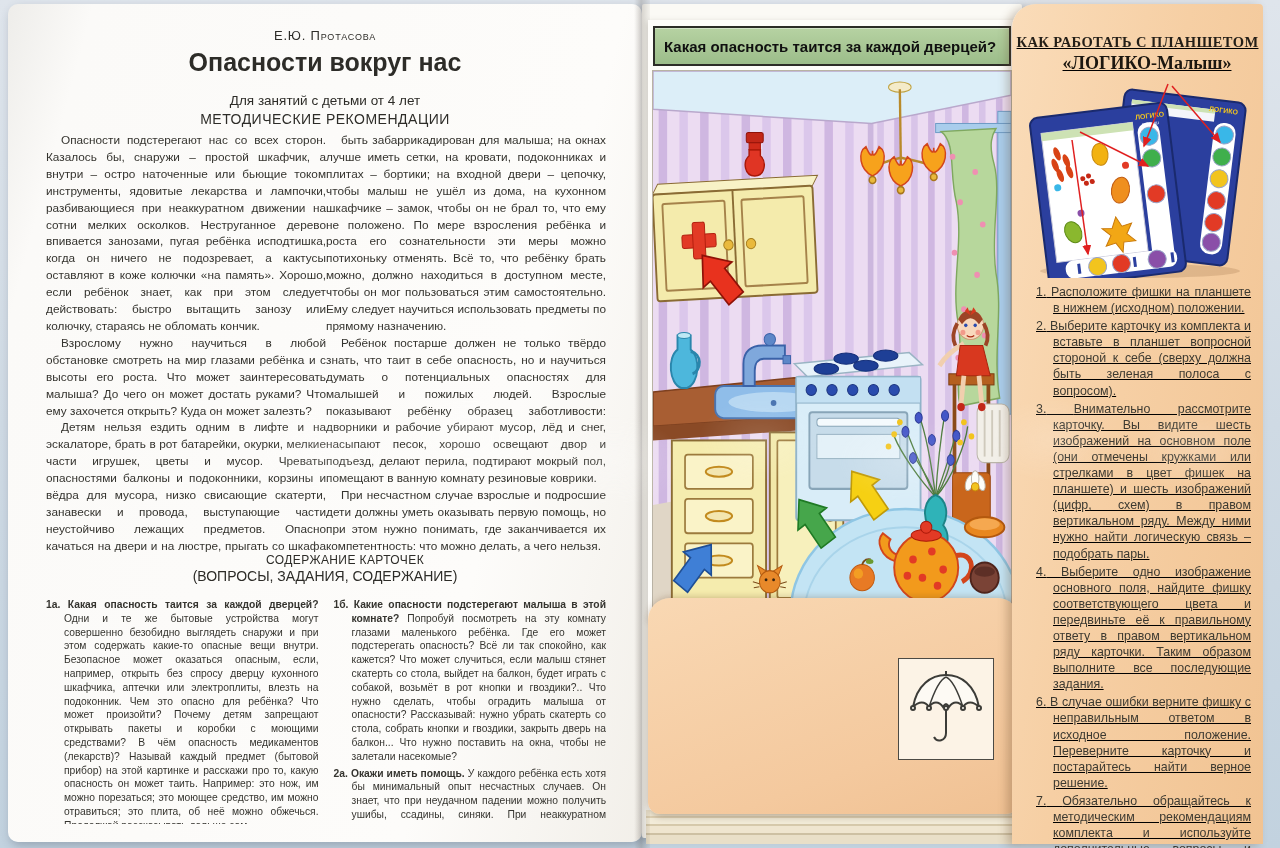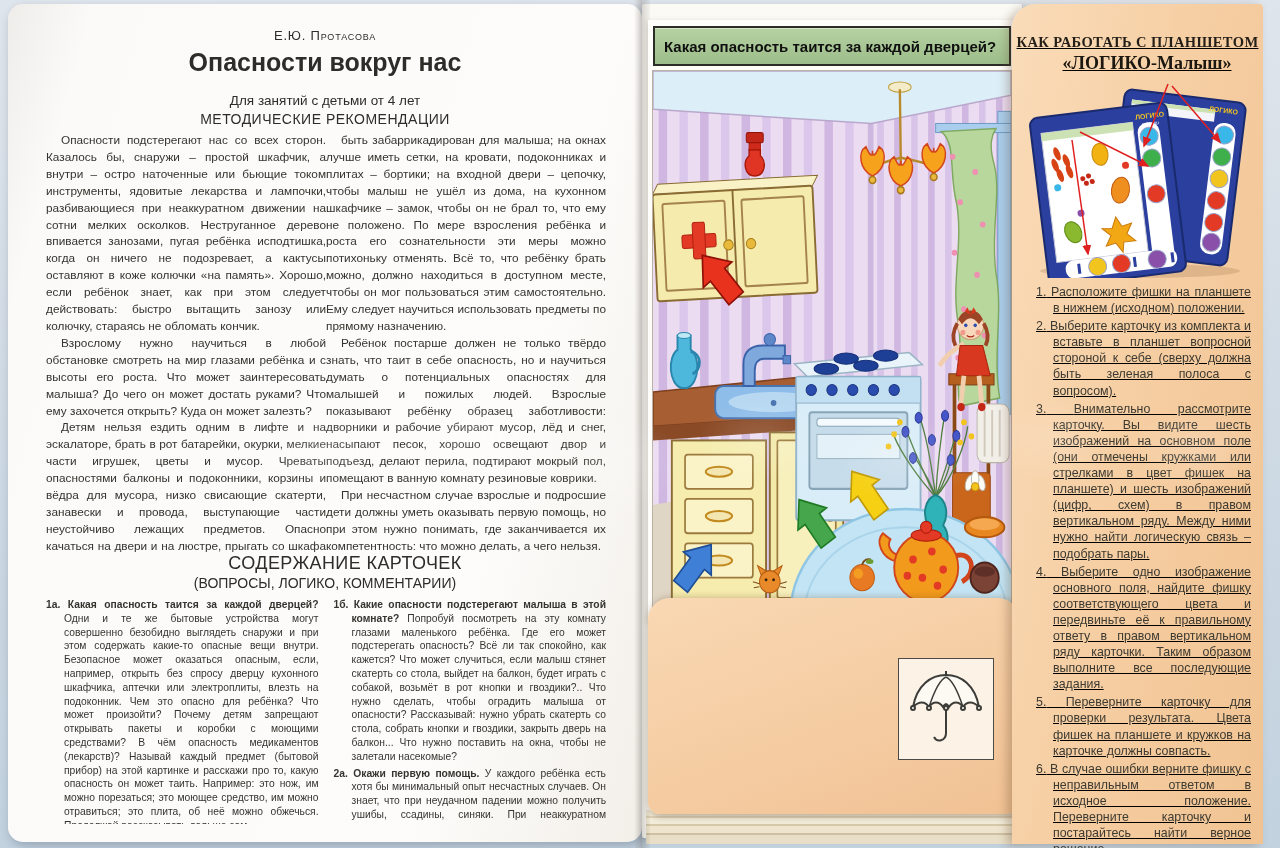--- a/index.html
+++ b/index.html
@@ -2,31 +2,31 @@
 <html><head>
 <meta charset="utf-8">
 <style>
   html,body{margin:0;padding:0;}
   .scene{position:relative;width:1280px;height:848px;overflow:hidden;
     background:linear-gradient(180deg,#dfe5ec 0%,#cfdae4 50%,#c2d2df 100%);
     font-family:"Liberation Sans",sans-serif;}
   
   .left-page{position:absolute;left:8px;top:4px;width:634px;height:838px;z-index:1;
     background:linear-gradient(105deg,#eeedea 0%,#fbfaf8 10%,#fdfcfa 72%,#f2efe9 100%);
-    border-radius:15px;box-shadow:2px 4px 10px rgba(60,70,90,.3);text-decoration:underline;}
+    border-radius:10px;box-shadow:2px 4px 10px rgba(60,70,90,.3);text-decoration:underline;}
   .lp-header{position:absolute;left:0;top:24px;width:100%;text-align:center;color:#2d2c28;}
   .author{font-size:13px;letter-spacing:.8px;font-variant-caps:small-caps;}
   .lp-title{font-size:25px;font-weight:bold;margin-top:5px;}
   .lp-subtitle{font-size:13.5px;margin-top:16px;}
   .sec-heading{font-size:14px;letter-spacing:.5px;margin-top:3px;font-variant-caps:small-caps;}
   .cols{position:absolute;left:38px;top:128px;width:560px;height:424px;display:flex;overflow:hidden;}
   .col{flex:1;font-size:11.8px;line-height:16.9px;text-align:justify;color:#34332e;}
   .col p{margin:0;text-indent:15px;}
   .sec2{position:absolute;left:0;top:549px;width:100%;text-align:center;color:#2d2c28;font-variant-caps:small-caps;}
-  .sec2-h{font-size:18px;letter-spacing:.4px;margin-left:40px;}
+  .sec2-h{font-size:12px;letter-spacing:.4px;margin-left:40px;}
   .sec2-sub{font-size:14px;margin-top:1px;}
   .cards-cols{position:absolute;left:38px;top:594px;width:560px;height:226px;display:flex;gap:15px;overflow:hidden;}
   .ccol{flex:1;font-size:10.3px;line-height:13.8px;text-align:justify;color:#35342f;}
   .card-item{padding-left:18px;text-indent:-18px;margin-bottom:3px;}
   .ci-num,.ci-lead{font-weight:bold;}
   
   .right-page{position:absolute;left:642px;top:4px;width:380px;height:834px;background:#fbfaf5;border-radius:2px;z-index:1;box-shadow:1px 2px 6px rgba(60,70,90,.25);}
   .spine{position:absolute;left:634px;top:0;width:16px;height:848px;z-index:2;
     background:linear-gradient(90deg,rgba(60,50,40,0),rgba(60,50,40,.20) 45%,rgba(60,50,40,.04));}
   .page-stack{position:absolute;left:646px;top:810px;width:370px;height:34px;z-index:1;
@@ -85,31 +85,31 @@
         </div>
       <div class="col">
 
       <p class="para">быть забаррикадирован для малыша; на окнах лучше иметь сетки, на кровати, подоконниках и плитах – бортики; на входной двери – цепочку, чтобы малыш не ушёл из дома, на кухонном шкафчике – замок, чтобы он не брал то, что ему не положено. По мере взросления ребёнка и роста его сознательности эти меры можно потихоньку отменять. Всё то, что ребёнку брать можно, должно находиться в доступном месте, чтобы он мог пользоваться этим самостоятельно. Ему следует научиться использовать предметы по прямому назначению.</p>
           <p class="para">Ребёнок постарше должен не только твёрдо знать, что таит в себе опасность, но и научиться думать о потенциальных опасностях для малышей и пожилых людей. Взрослые показывают ребёнку образец заботливости: дворники и рабочие убирают мусор, лёд и снег, насыпают песок, хорошо освещают двор и подъезд, делают перила, подтирают мокрый пол, помещают в ванную комнату резиновые коврики.</p>
           <p class="para">При несчастном случае взрослые и подросшие дети должны уметь оказывать первую помощь, но при этом нужно понимать, где заканчивается их компетентность: что можно делать, а чего нельзя.</p>
         </div>
     </div>
     <div class="sec2">
       <div class="sec2-h">СОДЕРЖАНИЕ КАРТОЧЕК</div>
-      <div class="sec2-sub">(ВОПРОСЫ, ЛОГИКО, КОММЕНТАРИИ)</div>
+      <div class="sec2-sub">(ВОПРОСЫ, ЗАДАНИЯ, СОДЕРЖАНИЕ)</div>
     </div>
     <div class="cards-cols">
       <div class="ccol">
 
       <div class="card-item"><span class="ci-num">1а.</span> <span class="ci-lead">Какая опасность таится за каждой дверцей?</span> <span class="ci-text">Одни и те же бытовые устройства могут совершенно безобидно выглядеть снаружи и при этом содержать какие-то опасные вещи внутри. Безопасное может оказаться опасным, если, например, открыть без спросу дверцу кухонного шкафчика, аптечки или электроплиты, влезть на подоконник. Чем это опасно для ребёнка? Что может произойти? Почему детям запрещают открывать пакеты и коробки с моющими средствами? В чём опасность медикаментов (лекарств)? Называй каждый предмет (бытовой прибор) на этой картинке и расскажи про то, какую опасность он может таить. Например: это нож, им можно порезаться; это моющее средство, им можно отравиться; это плита, об неё можно обжечься. Продолжай рассказывать дальше сам.</span></div>
         </div>
       <div class="ccol">
 
       <div class="card-item"><span class="ci-num">1б.</span> <span class="ci-lead">Какие опасности подстерегают малыша в этой комнате?</span> <span class="ci-text">Попробуй посмотреть на эту комнату глазами маленького ребёнка. Где его может подстерегать опасность? Всё ли так спокойно, как кажется? Что может случиться, если малыш стянет скатерть со стола, выйдет на балкон, будет играть с собакой, возьмёт в рот кнопки и гвоздики?.. Что нужно сделать, чтобы оградить малыша от опасности? Рассказывай: нужно убрать скатерть со стола, собрать кнопки и гвоздики, закрыть дверь на балкон... Что нужно поставить на окна, чтобы не залетали насекомые?</span></div>
-          <div class="card-item"><span class="ci-num">2а.</span> <span class="ci-lead">Окажи первую помощь.</span> <span class="ci-text">У каждого ребёнка есть хотя бы минимальный опыт несчастных случаев. Он знает, что при неудачном падении можно получить ушибы, ссадины, синяки. При неаккуратном использовании</span></div>
+          <div class="card-item"><span class="ci-num">2а.</span> <span class="ci-lead">Окажи иметь помощь.</span> <span class="ci-text">У каждого ребёнка есть хотя бы минимальный опыт несчастных случаев. Он знает, что при неудачном падении можно получить ушибы, ссадины, синяки. При неаккуратном использовании</span></div>
         </div>
     </div>
   </div>
 
   <div class="right-page"></div>
   <div class="spine"></div>
   <div class="page-stack"></div>
 
   <div class="card">
     <div class="banner">
@@ -482,21 +482,20 @@
     <ol class="steps">
 
         <li class="step"><span class="step-num">1.</span> <span class="step-text">Расположите фишки на планшете в нижнем (исходном) положении.</span></li>
 
         <li class="step"><span class="step-num">2.</span> <span class="step-text">Выберите карточку из комплекта и вставьте в планшет вопросной стороной к себе (сверху должна быть зеленая полоса с вопросом).</span></li>
 
         <li class="step"><span class="step-num">3.</span> <span class="step-text">Внимательно рассмотрите карточку. Вы видите шесть изображений на основном поле (они отмечены кружками или стрелками в цвет фишек на планшете) и шесть изображений (цифр, схем) в правом вертикальном ряду. Между ними нужно найти логическую связь – подобрать пары.</span></li>
 
         <li class="step"><span class="step-num">4.</span> <span class="step-text">Выберите одно изображение основного поля, найдите фишку соответствующего цвета и передвиньте её к правильному ответу в правом вертикальном ряду карточки. Таким образом выполните все последующие задания.</span></li>
 
-        <li class="step"><span class="step-num">5.</span> <span class="step-text">Переверните карточку для проверки результата. Цвета фишек на планшете и кружков на карточке должны совпасть.</span></li>
 
         <li class="step"><span class="step-num">6.</span> <span class="step-text">В случае ошибки верните фишку с неправильным ответом в исходное положение. Переверните карточку и постарайтесь найти верное решение.</span></li>
 
         <li class="step"><span class="step-num">7.</span> <span class="step-text">Обязательно обращайтесь к методическим рекомендациям комплекта и используйте дополнительные вопросы и задания к карточкам!</span></li>
       </ol>
   </div>
 
   <div class="watermark"></div>
 </div>
 

